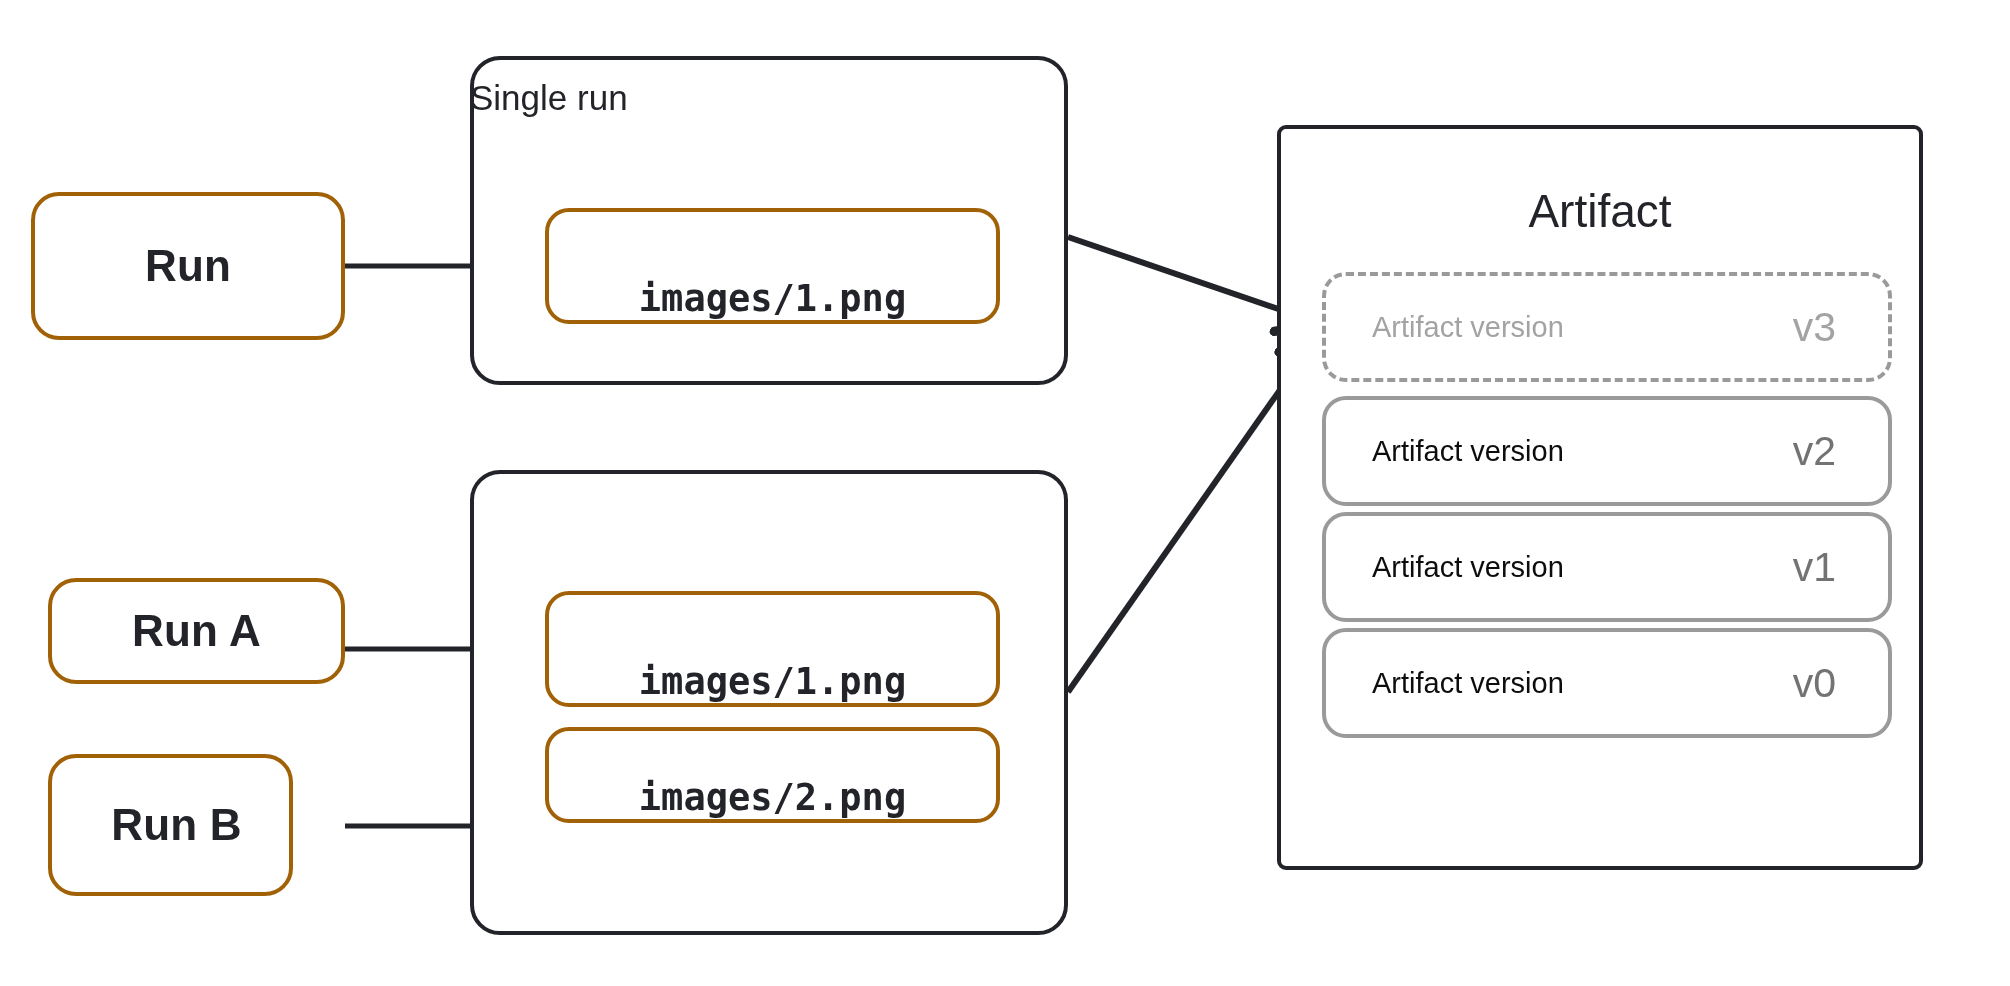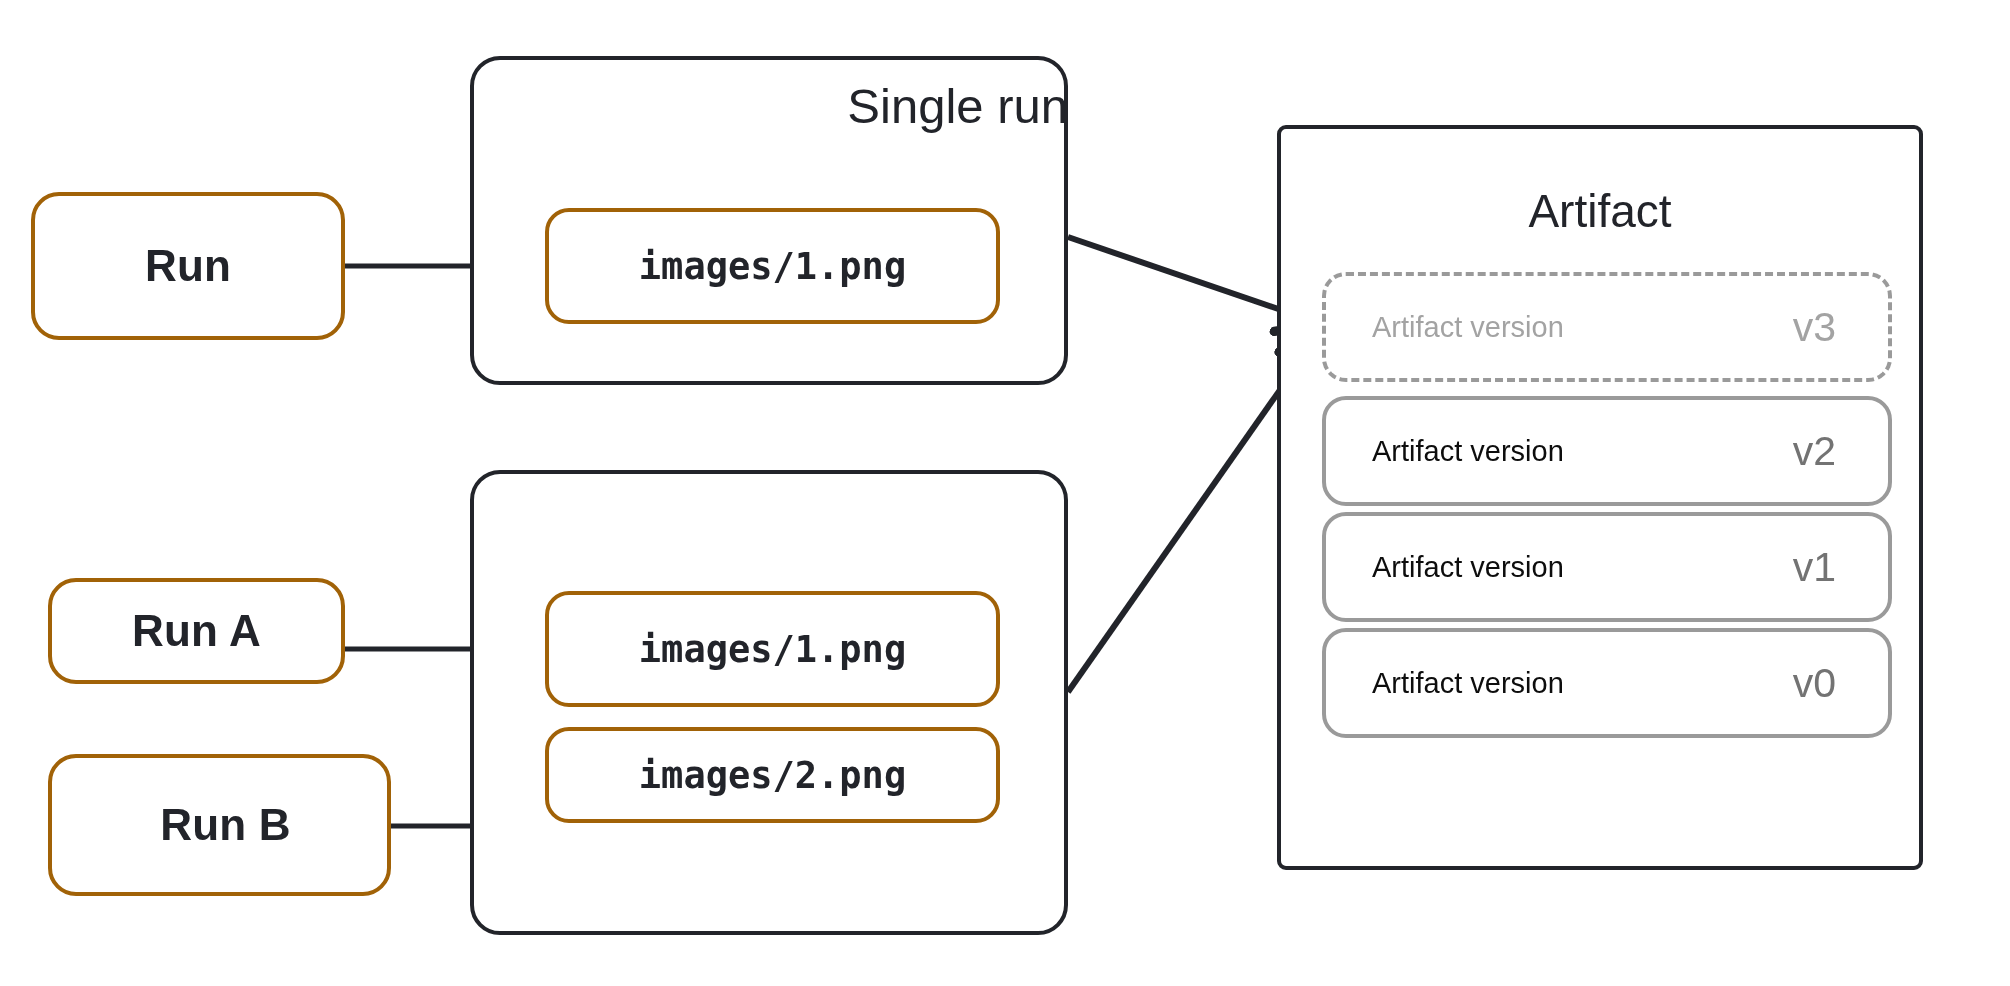--- a/index.html
+++ b/index.html
@@ -41,27 +41,28 @@
   .run-pill {
     font-size: 44px;
     letter-spacing: .2px;
   }
 
   
   .file-pill {
     font-family: "DejaVu Sans Mono", "Liberation Mono", monospace;
     font-size: 37px;
     letter-spacing: 0px;
+    align-items: flex-end;
   }
 
   
   .group-title {
     position: absolute;
-    text-align: right;
-    font-size: 49px;
+    text-align: left;
+    font-size: 35px;
     color: #22242a;
     white-space: nowrap;
   }
 
   
   .artifact-panel {
     position: absolute;
     box-sizing: border-box;
     border: 4px solid #22242a;
     border-radius: 34px;
@@ -158,21 +159,21 @@
   </div>
   <div class="group-title" style="left:470px; top:78px; width:598px;">Single run</div>
   <div class="node node-dark file-pill" style="left:545px; top:208px; width:455px; height:116px; border-radius:24px;">
     <span>images/1.png</span>
   </div>
 
   <div class="node node-dark run-pill" style="left:48px; top:578px; width:297px; height:106px;">
     <span>Run A</span>
   </div>
 
-  <div class="node node-dark run-pill" style="left:48px; top:754px; width:343px; height:142px;padding-left:12px;">
+  <div class="node node-dark run-pill" style="left:48px; top:754px; width:245px; height:142px;padding-left:12px;">
     <span>Run B</span>
   </div>
 
   <div class="node group-box" style="left:470px; top:470px; width:598px; height:465px;">
   </div>
   <div class="node node-dark file-pill" style="left:545px; top:591px; width:455px; height:116px; border-radius:24px;">
     <span>images/1.png</span>
   </div>
   <div class="node node-dark file-pill" style="left:545px; top:727px; width:455px; height:96px; border-radius:24px;">
     <span>images/2.png</span>

